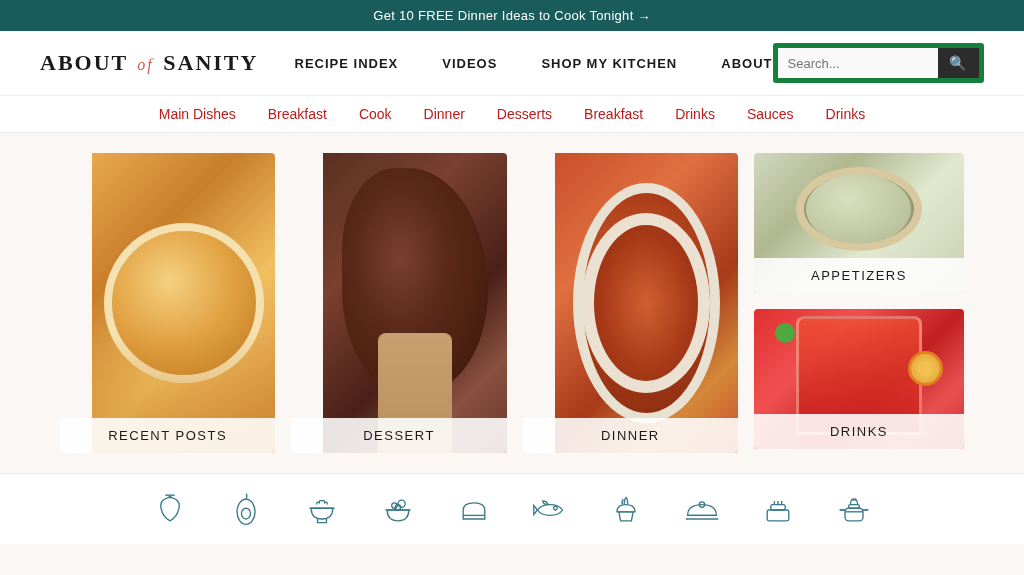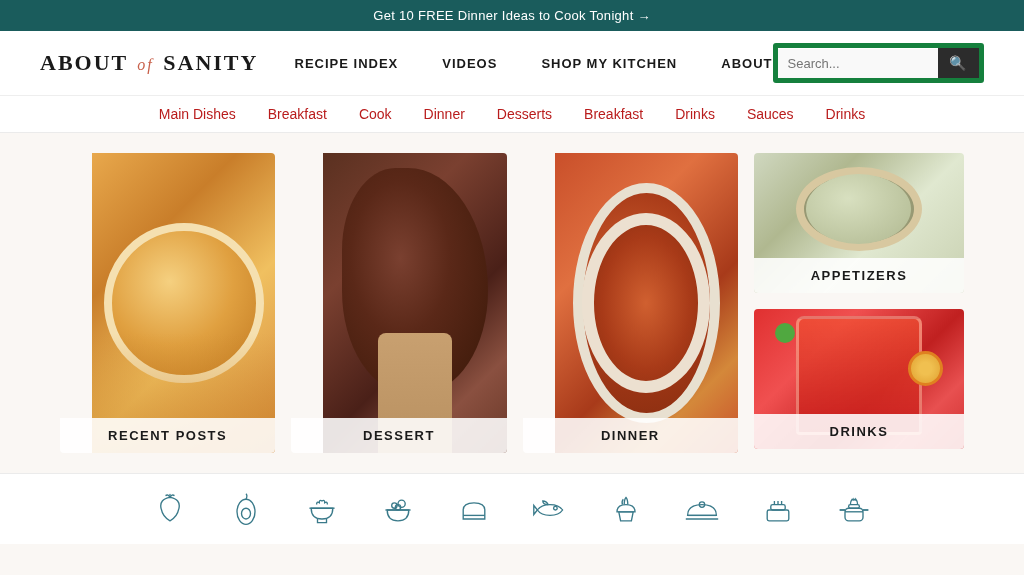--- a/index.html
+++ b/index.html
@@ -120,21 +120,21 @@
     }
     .card-label {
       position: absolute;
       bottom: 0;
       left: 0;
       right: 0;
       background: rgba(255,255,255,0.88);
       text-align: center;
       padding: 10px 6px;
       font-size: 13px;
-      font-weight: 700;
+      font-weight: 400;
       letter-spacing: 1.5px;
       font-family: Arial, sans-serif;
       color: #1a1a1a;
     }
 
     
     .right-col {
       display: flex;
       flex-direction: column;
       gap: 16px;

